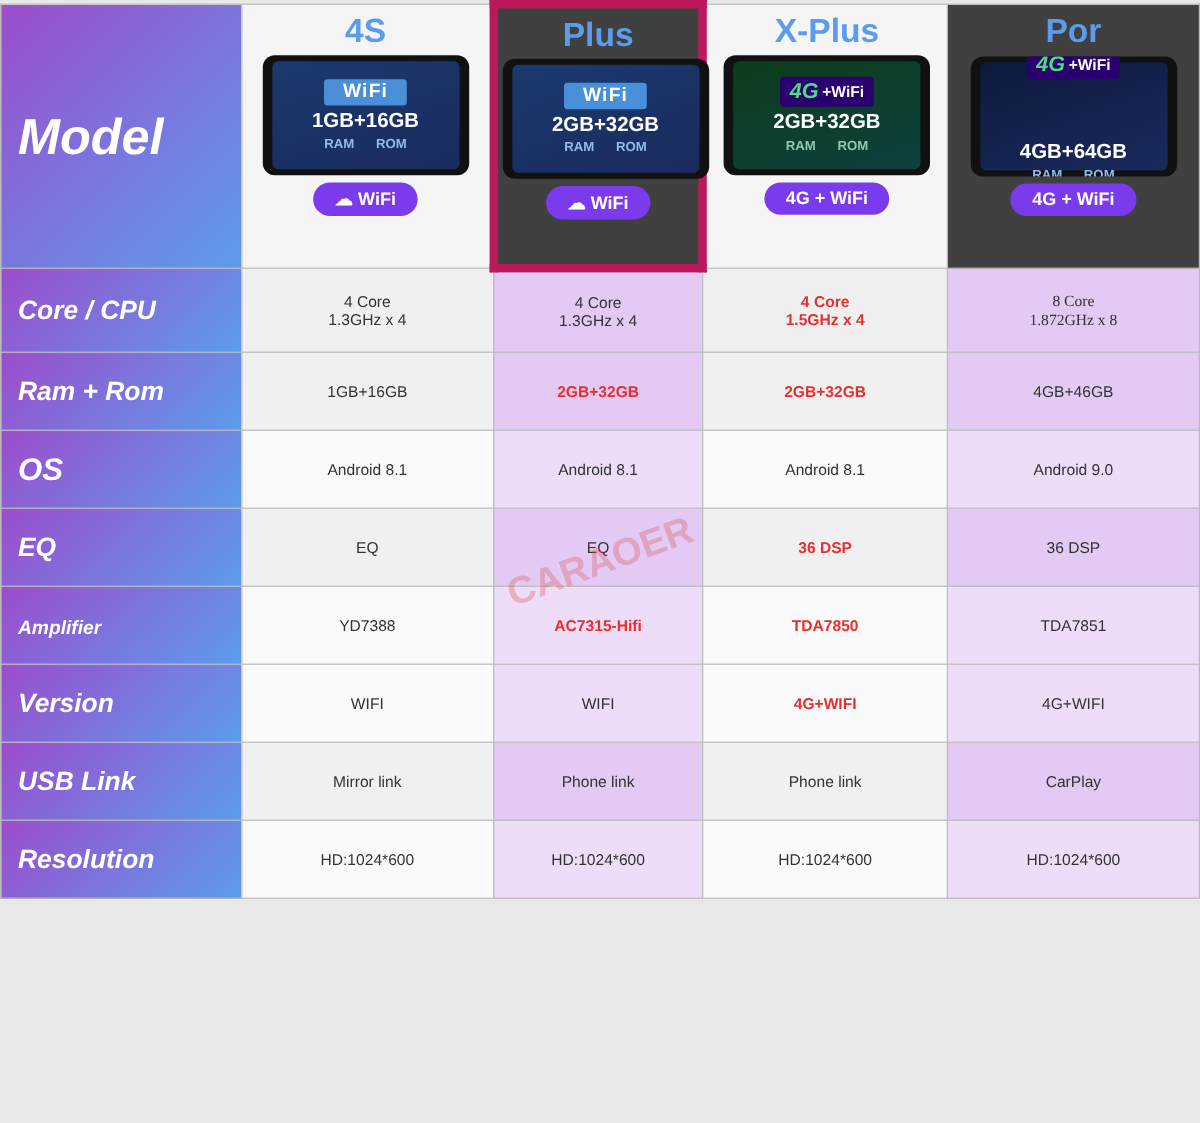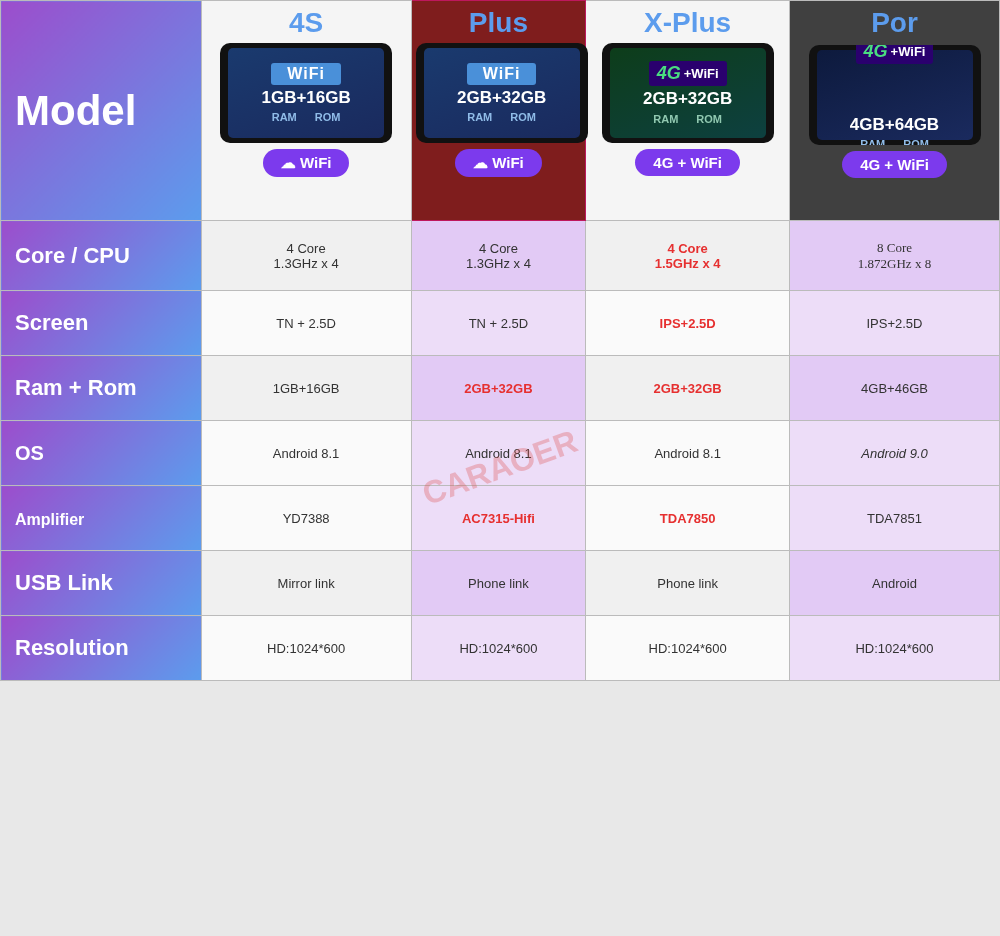--- a/index.html
+++ b/index.html
@@ -22,20 +22,21 @@
     }
 
     
     .label-col {
       width: 193px;
       background: linear-gradient(135deg, #9c4dcc, #5c9ced);
       color: white;
       font-weight: bold;
       font-size: 22px;
       padding: 10px 14px;
+      font-style: italic;
     }
 
     
     .data-col {
       width: 202px;
       text-align: center;
       font-size: 13px;
       padding: 10px 8px;
       color: #333;
     }
@@ -125,21 +126,21 @@
             </div>
           </div>
         </div>
         <div style="text-align:center; margin-top:6px;">
           <span style="display:inline-block; background:#7c3aed; color:white; border-radius:20px; padding:5px 18px; font-size:15px; font-weight:bold;">
             ☁ WiFi
           </span>
         </div>
       </td>
 
-      <td class="model-header purple-bg" style="background:#7f1d1d; border:1px solid #be185d; padding:6px 4px; vertical-align:top; width:168px;">
+      <td class="model-header purple-bg" style="background:#404040; border:7px solid #be185d; padding:6px 4px; vertical-align:top; width:168px;">
         <span class="model-name" style="font-size:28px; font-weight:bold; color:#5c9ced; display:block; text-align:center; margin-bottom:4px;">Plus</span>
         <div class="device-outer" style="margin:0 auto; width:172px; position:relative;">
           <div class="device-img" style="background:#111; border-radius:10px; width:172px; height:100px; display:flex; align-items:center; justify-content:center; margin:0 auto; position:relative; overflow:hidden;">
             <div style="background:linear-gradient(160deg,#1a3a6e 0%,#1a2a5e 100%); width:156px; height:90px; border-radius:5px; display:flex; flex-direction:column; align-items:center; justify-content:center; gap:3px;">
               <div style="background:#4a90d9; color:white; font-size:16px; font-weight:900; padding:2px 16px; border-radius:3px; letter-spacing:1px;">WiFi</div>
               <div style="color:white; font-size:17px; font-weight:bold; line-height:1.2; text-align:center;">2GB+32GB</div>
               <div style="color:#90bce8; font-size:11px; display:flex; gap:18px; font-weight:bold;">
                 <span>RAM</span>
                     <span>ROM</span>
               </div>
@@ -213,37 +214,20 @@
         <span>4 Core<br>1.3GHz x 4</span>
       </td>
       <td class="data-col white-bg" style="background:#f0f0f0; border:1px solid #bbb; text-align:center; padding:12px 8px;">
         <span class="red-text">4 Core<br>1.5GHz x 4</span>
       </td>
       <td class="data-col purple-bg" style="background:#e2caf5; border:1px solid #bbb; text-align:center; padding:12px 8px;font-family:Liberation Serif, serif;">
         <span>8 Core<br>1.872GHz x 8</span>
       </td>
     </tr>
 
-    <tr>
-      <td class="label-col" style="background:linear-gradient(135deg,#9c4dcc,#5c9ced); border:1px solid #bbb; padding:12px 14px;">
-        <span style="color:white; font-weight:bold; font-size:22px;">Screen</span>
-      </td>
-      <td class="data-col white-bg" style="background:#fafafa; border:1px solid #bbb; text-align:center; padding:12px 8px; height:65px;">
-        <span>TN + 2.5D</span>
-      </td>
-      <td class="data-col purple-bg" style="background:#edddf8; border:1px solid #bbb; text-align:center; padding:12px 8px;">
-        <span>TN + 2.5D</span>
-      </td>
-      <td class="data-col white-bg" style="background:#fafafa; border:1px solid #bbb; text-align:center; padding:12px 8px;">
-        <span class="red-text">IPS+2.5D</span>
-      </td>
-      <td class="data-col purple-bg" style="background:#edddf8; border:1px solid #bbb; text-align:center; padding:12px 8px;">
-        <span>IPS+2.5D</span>
-      </td>
-    </tr>
 
     <tr>
       <td class="label-col" style="background:linear-gradient(135deg,#9c4dcc,#5c9ced); border:1px solid #bbb; padding:12px 14px;">
         <span style="color:white; font-weight:bold; font-size:22px;">Ram + Rom</span>
       </td>
       <td class="data-col white-bg" style="background:#f0f0f0; border:1px solid #bbb; text-align:center; padding:12px 8px; height:65px;">
         <span>1GB+16GB</span>
       </td>
       <td class="data-col purple-bg" style="background:#e2caf5; border:1px solid #bbb; text-align:center; padding:12px 8px;">
         <span class="red-text">2GB+32GB</span>
@@ -251,72 +235,106 @@
       <td class="data-col white-bg" style="background:#f0f0f0; border:1px solid #bbb; text-align:center; padding:12px 8px;">
         <span class="red-text">2GB+32GB</span>
       </td>
       <td class="data-col purple-bg" style="background:#e2caf5; border:1px solid #bbb; text-align:center; padding:12px 8px;">
         <span>4GB+46GB</span>
       </td>
     </tr>
 
     <tr>
       <td class="label-col" style="background:linear-gradient(135deg,#9c4dcc,#5c9ced); border:1px solid #bbb; padding:12px 14px;">
-        <span style="color:white; font-weight:bold; font-size:20px;">OS</span>
+        <span style="color:white; font-weight:bold; font-size:26px;">OS</span>
       </td>
       <td class="data-col white-bg" style="background:#fafafa; border:1px solid #bbb; text-align:center; padding:12px 8px; height:65px;">
         <span>Android 8.1</span>
       </td>
       <td class="data-col purple-bg" style="background:#edddf8; border:1px solid #bbb; text-align:center; padding:12px 8px;">
         <span>Android 8.1</span>
       </td>
       <td class="data-col white-bg" style="background:#fafafa; border:1px solid #bbb; text-align:center; padding:12px 8px;">
         <span>Android 8.1</span>
       </td>
-      <td class="data-col purple-bg" style="background:#edddf8; border:1px solid #bbb; text-align:center; padding:12px 8px;font-style:italic;">
+      <td class="data-col purple-bg" style="background:#edddf8; border:1px solid #bbb; text-align:center; padding:12px 8px;">
         <span>Android 9.0</span>
       </td>
     </tr>
 
+    <tr>
+      <td class="label-col" style="background:linear-gradient(135deg,#9c4dcc,#5c9ced); border:1px solid #bbb; padding:12px 14px;">
+        <span style="color:white; font-weight:bold; font-size:22px;">EQ</span>
+      </td>
+      <td class="data-col white-bg" style="background:#f0f0f0; border:1px solid #bbb; text-align:center; padding:12px 8px; height:65px;">
+        <span>EQ</span>
+      </td>
+      <td class="data-col purple-bg" style="background:#e2caf5; border:1px solid #bbb; text-align:center; padding:12px 8px;">
+        <span>EQ</span>
+      </td>
+      <td class="data-col white-bg" style="background:#f0f0f0; border:1px solid #bbb; text-align:center; padding:12px 8px;">
+        <span class="red-text">36 DSP</span>
+      </td>
+      <td class="data-col purple-bg" style="background:#e2caf5; border:1px solid #bbb; text-align:center; padding:12px 8px;">
+        <span>36 DSP</span>
+      </td>
+    </tr>
 
     <tr>
       <td class="label-col" style="background:linear-gradient(135deg,#9c4dcc,#5c9ced); border:1px solid #bbb; padding:12px 14px;">
         <span style="color:white; font-weight:bold; font-size:16px;">Amplifier</span>
       </td>
       <td class="data-col white-bg" style="background:#fafafa; border:1px solid #bbb; text-align:center; padding:12px 8px; height:65px;">
         <span>YD7388</span>
       </td>
       <td class="data-col purple-bg" style="background:#edddf8; border:1px solid #bbb; text-align:center; padding:12px 8px;">
         <span class="red-text">AC7315-Hifi</span>
       </td>
       <td class="data-col white-bg" style="background:#fafafa; border:1px solid #bbb; text-align:center; padding:12px 8px;">
         <span class="red-text">TDA7850</span>
       </td>
       <td class="data-col purple-bg" style="background:#edddf8; border:1px solid #bbb; text-align:center; padding:12px 8px;">
         <span>TDA7851</span>
       </td>
     </tr>
 
 
+    <tr>
+      <td class="label-col" style="background:linear-gradient(135deg,#9c4dcc,#5c9ced); border:1px solid #bbb; padding:12px 14px;">
+        <span style="color:white; font-weight:bold; font-size:22px;">Version</span>
+      </td>
+      <td class="data-col white-bg" style="background:#fafafa; border:1px solid #bbb; text-align:center; padding:12px 8px; height:65px;">
+        <span>WIFI</span>
+      </td>
+      <td class="data-col purple-bg" style="background:#edddf8; border:1px solid #bbb; text-align:center; padding:12px 8px;">
+        <span>WIFI</span>
+      </td>
+      <td class="data-col white-bg" style="background:#fafafa; border:1px solid #bbb; text-align:center; padding:12px 8px;">
+        <span class="red-text">4G+WIFI</span>
+      </td>
+      <td class="data-col purple-bg" style="background:#edddf8; border:1px solid #bbb; text-align:center; padding:12px 8px;">
+        <span>4G+WIFI</span>
+      </td>
+    </tr>
 
     <tr>
       <td class="label-col" style="background:linear-gradient(135deg,#9c4dcc,#5c9ced); border:1px solid #bbb; padding:12px 14px;">
         <span style="color:white; font-weight:bold; font-size:22px;">USB Link</span>
       </td>
       <td class="data-col white-bg" style="background:#f0f0f0; border:1px solid #bbb; text-align:center; padding:12px 8px; height:65px;">
         <span>Mirror link</span>
       </td>
       <td class="data-col purple-bg" style="background:#e2caf5; border:1px solid #bbb; text-align:center; padding:12px 8px;">
         <span>Phone link</span>
       </td>
       <td class="data-col white-bg" style="background:#f0f0f0; border:1px solid #bbb; text-align:center; padding:12px 8px;">
         <span>Phone link</span>
       </td>
       <td class="data-col purple-bg" style="background:#e2caf5; border:1px solid #bbb; text-align:center; padding:12px 8px;">
-        <span>Android</span>
+        <span>CarPlay</span>
       </td>
     </tr>
 
     <tr>
       <td class="label-col" style="background:linear-gradient(135deg,#9c4dcc,#5c9ced); border:1px solid #bbb; padding:12px 14px;">
         <span style="color:white; font-weight:bold; font-size:22px;">Resolution</span>
       </td>
       <td class="data-col white-bg" style="background:#fafafa; border:1px solid #bbb; text-align:center; padding:12px 8px; height:65px;">
         <span>HD:1024*600</span>
       </td>

